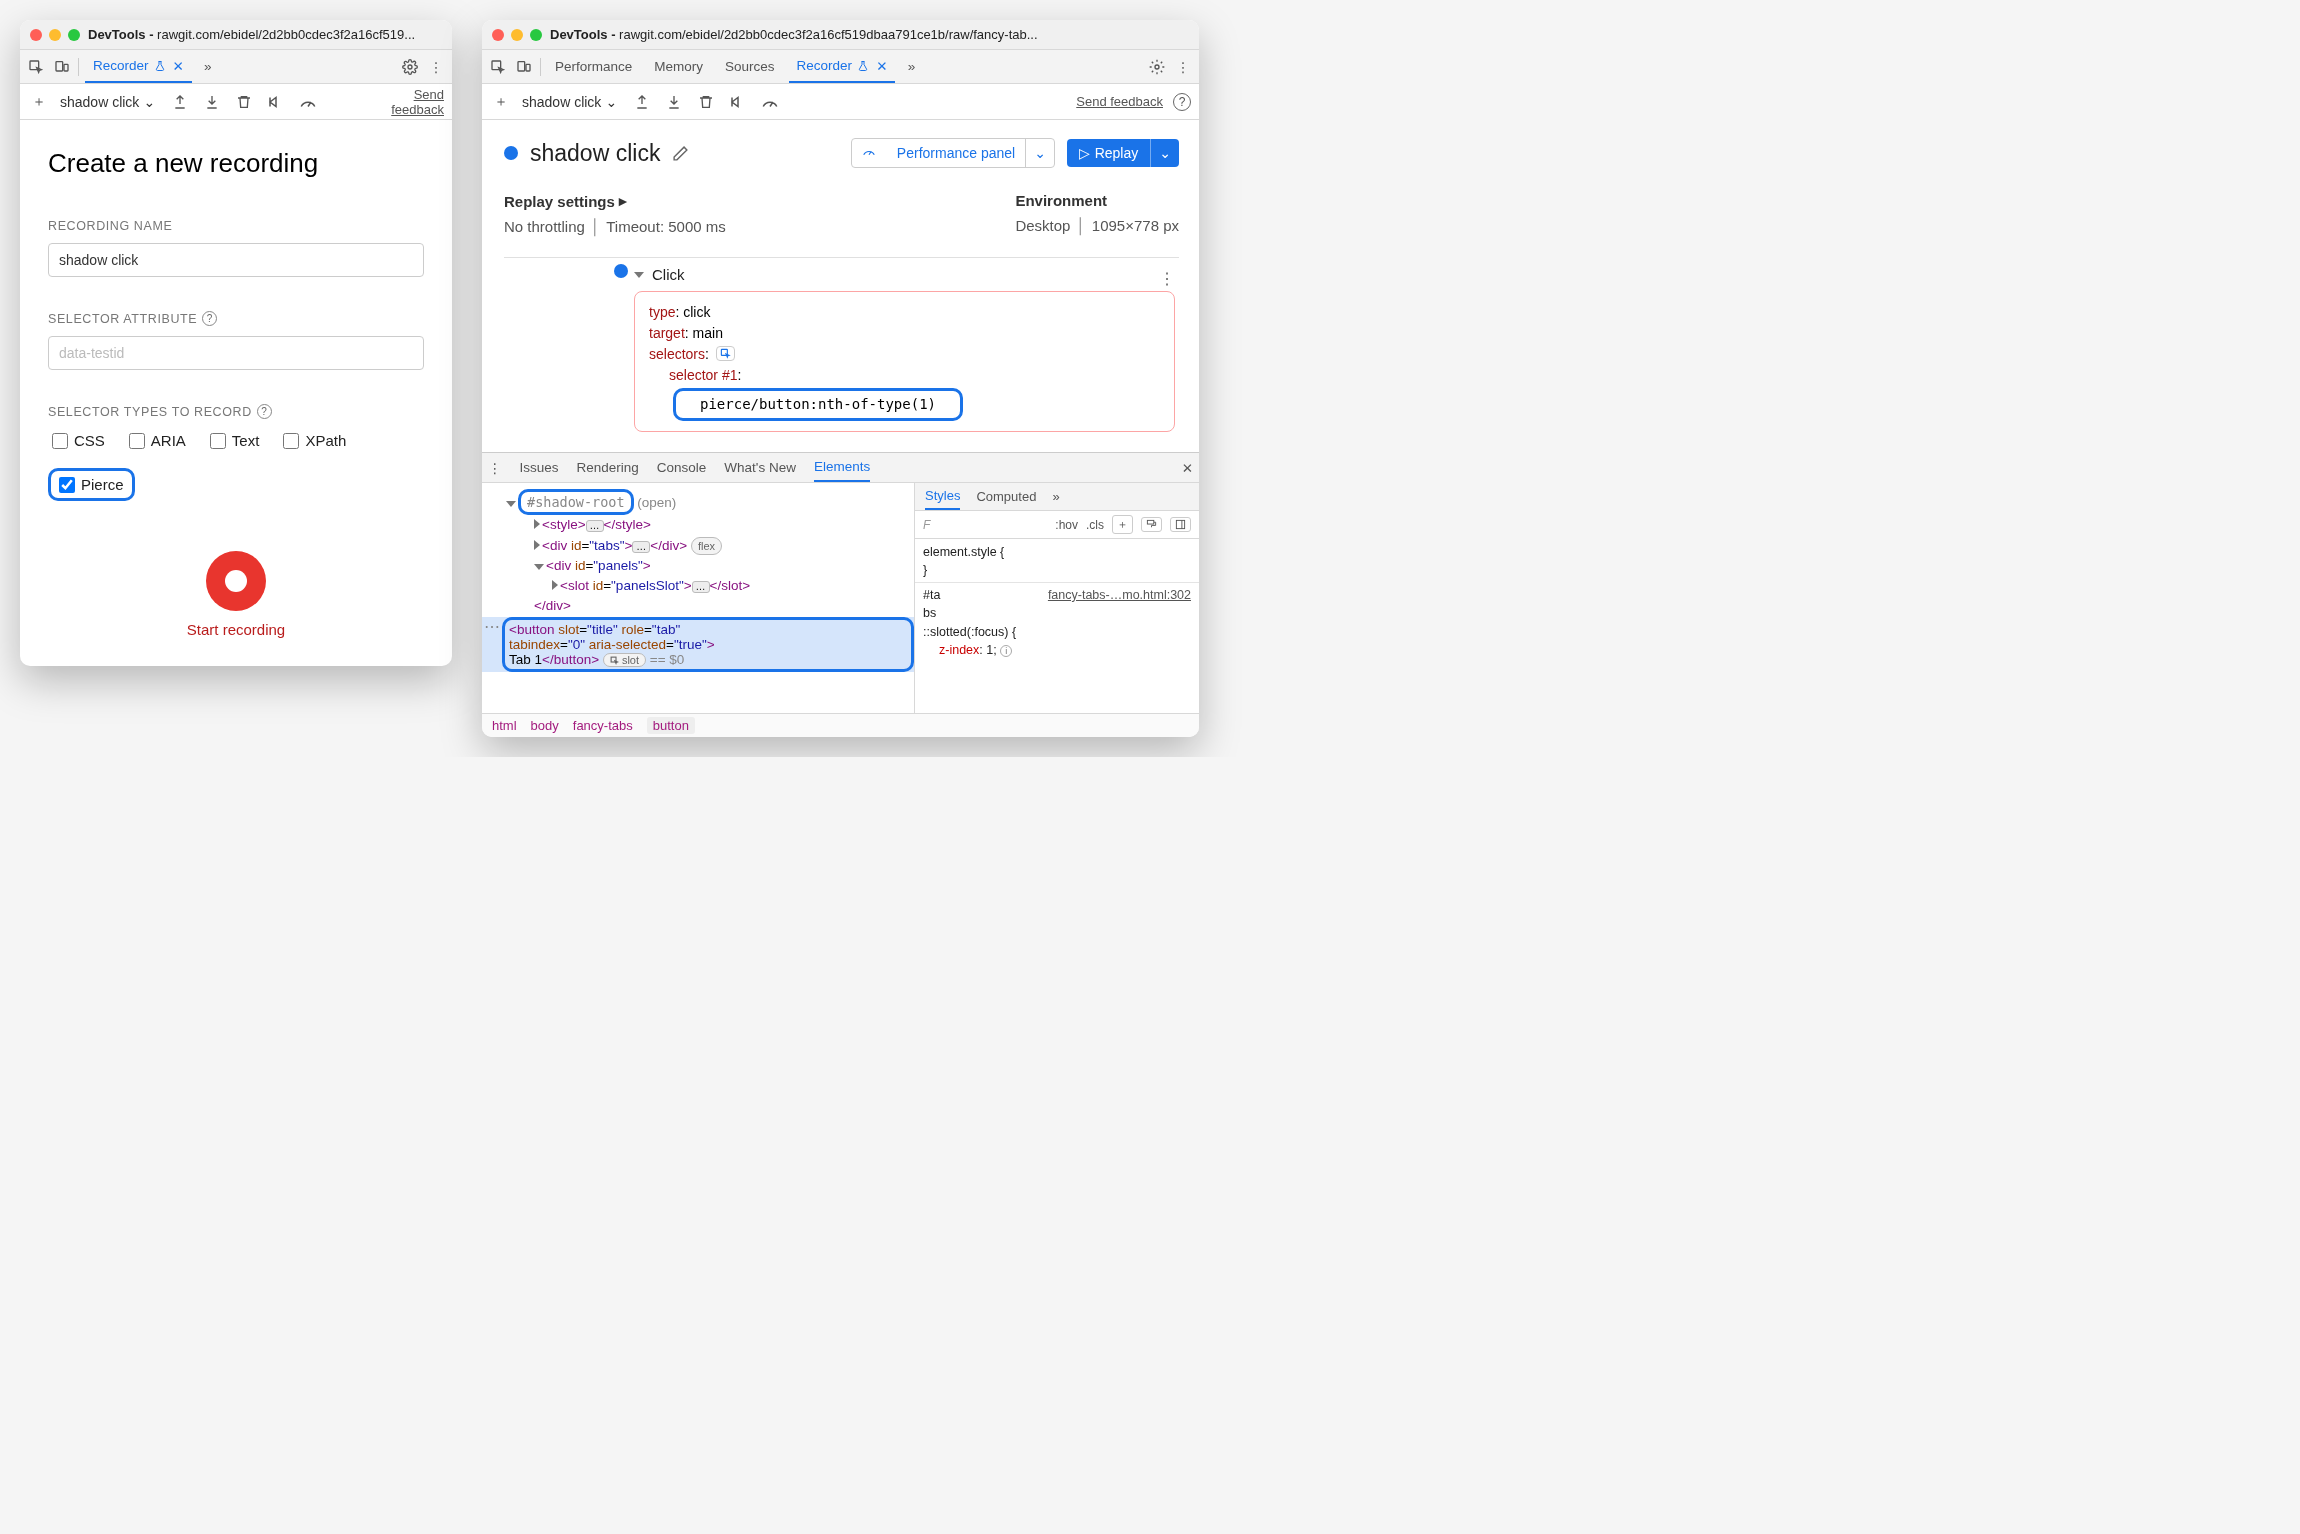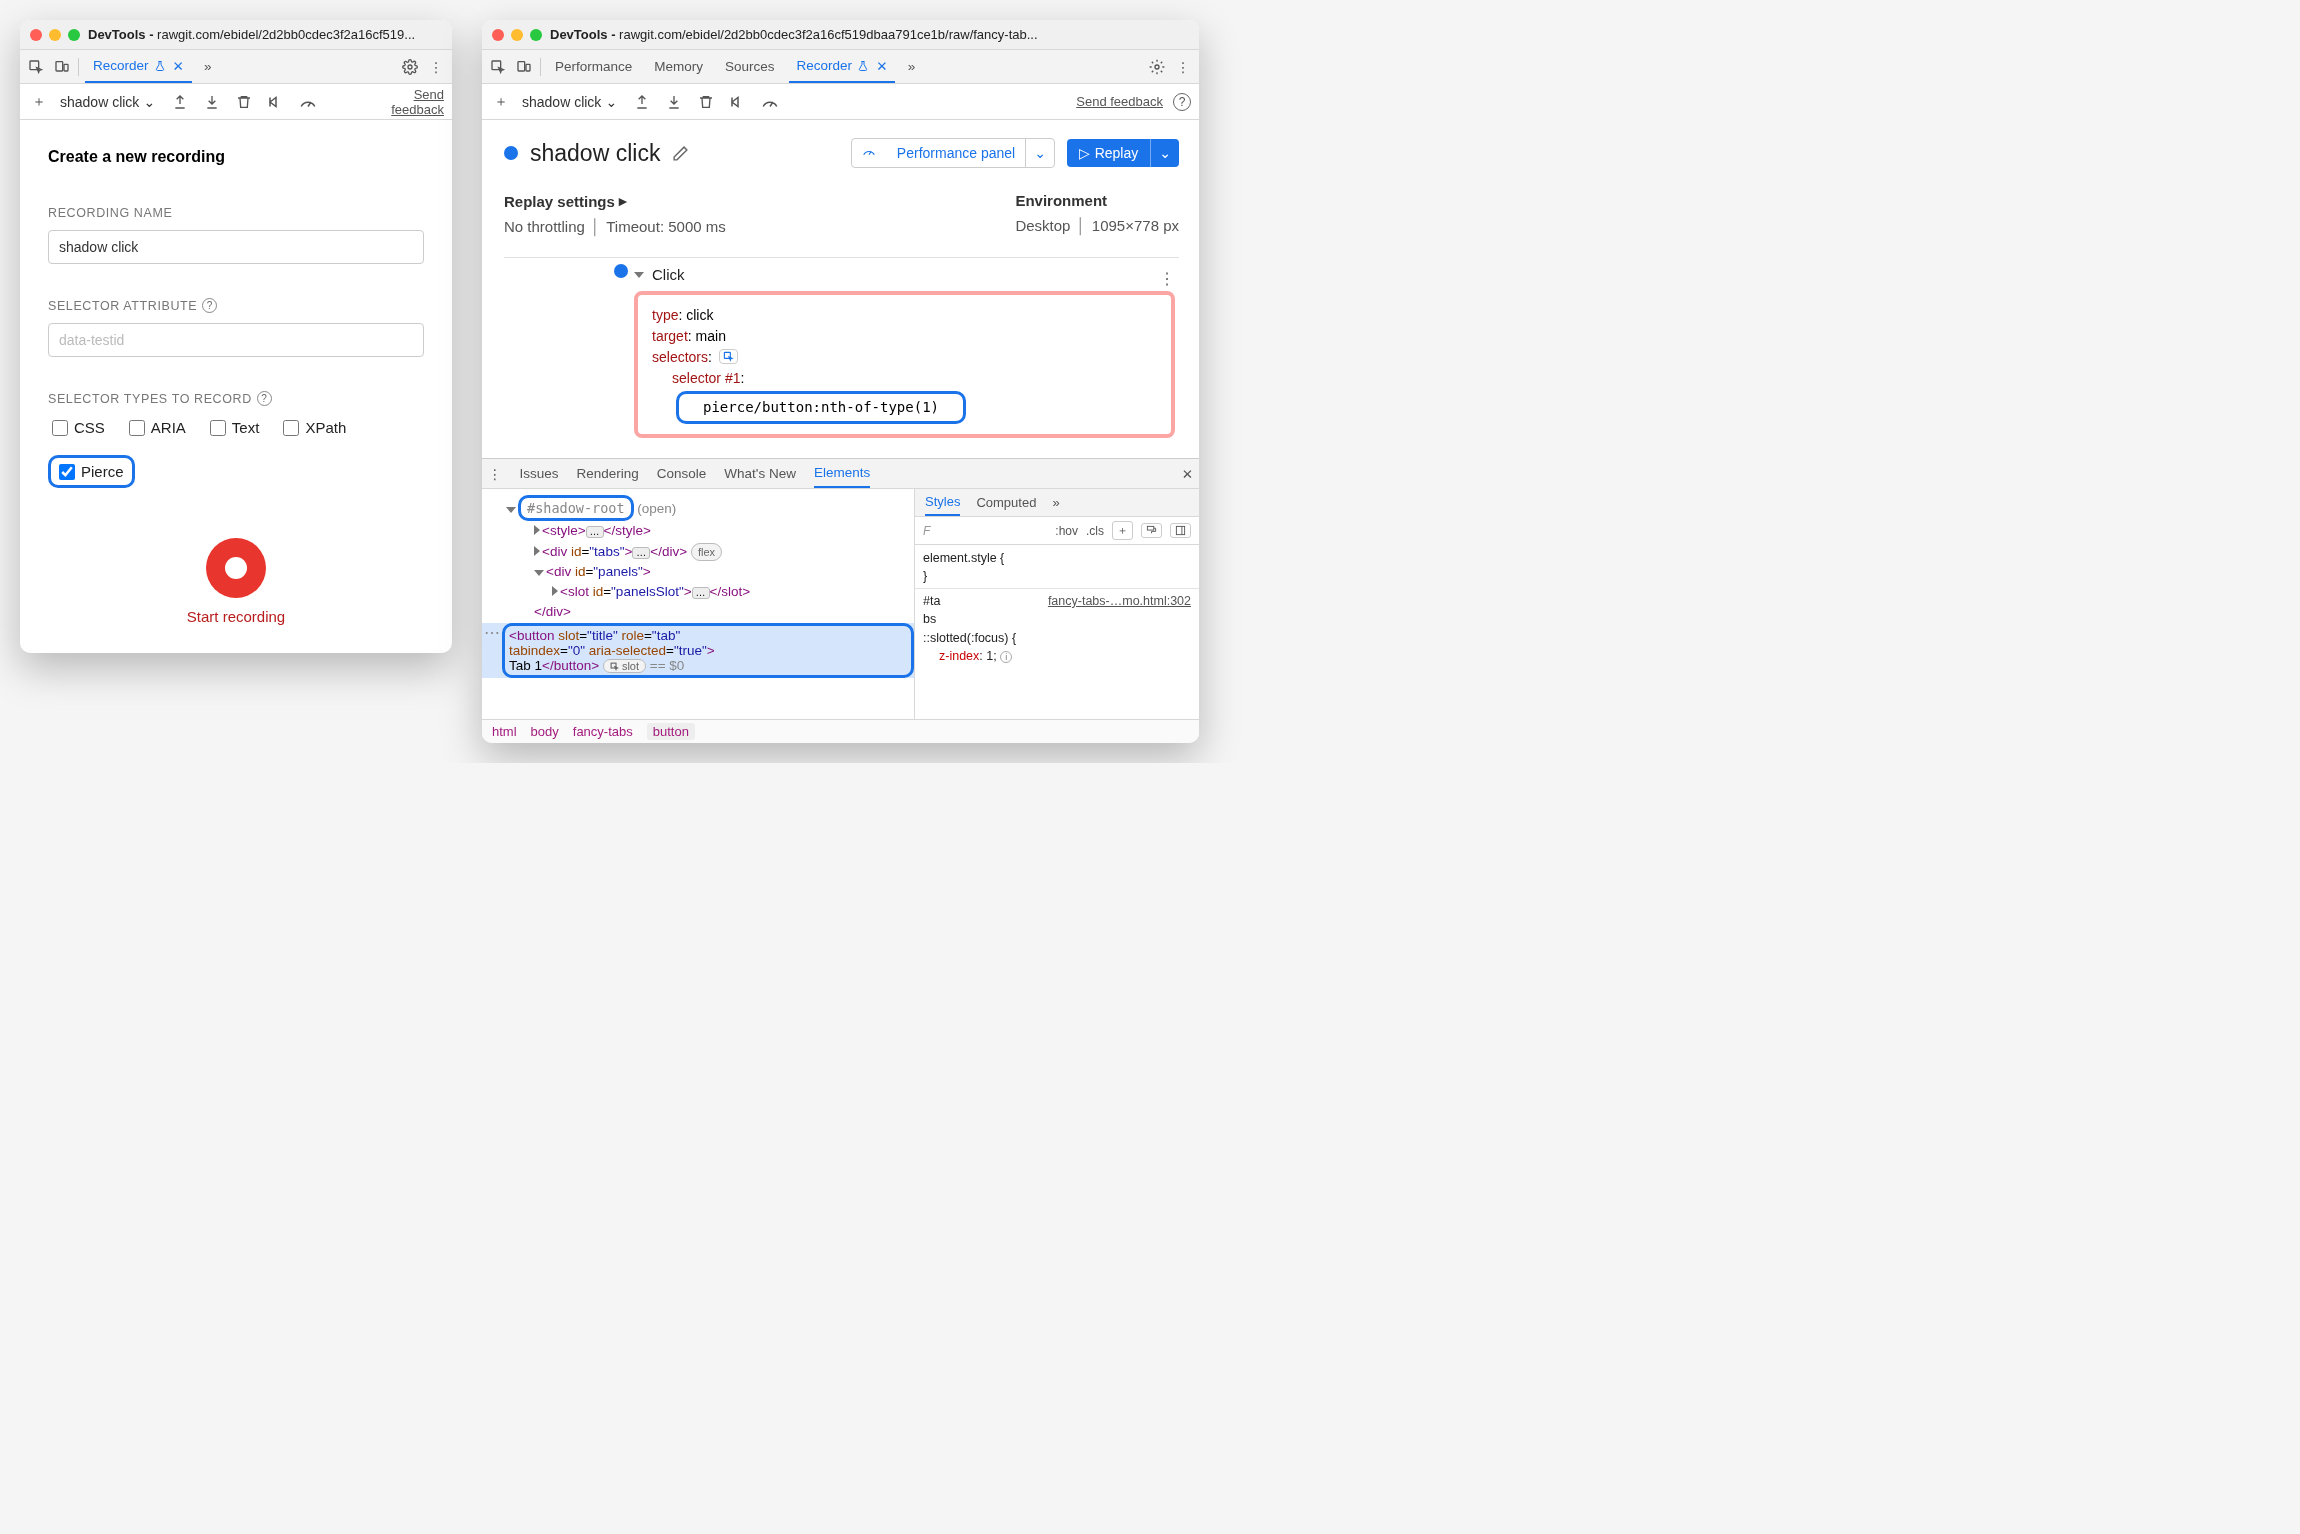--- a/index.html
+++ b/index.html
@@ -59,21 +59,21 @@
   border-bottom:1px solid #d8d8d8;
   font-size:14px;
   color:#333;
 }
 .toolbar2 .icon, .icon-btn { width:22px; height:22px; display:inline-flex; align-items:center; justify-content:center; color:#555; cursor:pointer;}
 .toolbar2 .name-sel { display:flex; align-items:center; gap:4px; margin-right:4px; }
 .toolbar2 .link { color:#555; text-decoration:underline; font-size:13px; cursor:pointer;}
 .toolbar2 .spacer{flex:1;}
 
 .pane { padding: 28px 28px; }
-.pane h1 { font-size: 16px; font-weight:700; margin-bottom: 40px; }
+.pane h1 { font-size: 26px; font-weight:400; margin-bottom: 40px; }
 .form-label { font-size: 12.5px; letter-spacing: 0.6px; color:#777; font-weight:500; margin-bottom:10px; display:flex; align-items:center; gap:5px;}
 .form-label .qmark { border:1px solid #888; border-radius:50%; width:15px; height:15px; display:inline-flex; align-items:center; justify-content:center; font-size:10px; color:#666;}
 .text-input {
   width:100%; border:1px solid #ccc; border-radius:4px; padding:8px 10px; font-size:14px; color:#333; margin-bottom:34px;
 }
 .text-input::placeholder{color:#bbb;}
 .selector-row { display:flex; gap:16px; align-items:center; flex-wrap:wrap;}
 .chk { display:flex; align-items:center; gap:6px; font-size:15px; color:#222; padding:3px 4px;}
 .chk input[type=checkbox] { width:16px; height:16px;}
 .chk.highlighted { border:3px solid #1a73e8; border-radius:10px; padding:5px 8px;}
@@ -96,21 +96,21 @@
 .solid-btn .car{border-left:1px solid rgba(255,255,255,0.4); padding:6px 8px;}
 
 .settings-row{display:flex; gap:50px; font-size:15px; color:#333;}
 .settings-row h3{font-size:15px; font-weight:600; margin-bottom:8px; display:flex;align-items:center;gap:4px;}
 .settings-row .sub{color:#555;}
 .vsep-mini{margin:0 6px; color:#888;}
 
 .step-area{margin-top:22px; border-top:1px solid #e0e0e0; padding-top:8px; padding-left:130px; padding-right:4px; position:relative; padding-bottom:20px;}
 .step-dot{position:absolute; left:110px; top:6px; width:14px;height:14px;background:#1a73e8;border-radius:50%;}
 .step-header{display:flex; align-items:center; gap:6px; font-size:15px; color:#222; margin-bottom:8px;}
-.step-card{border:4px solid #fca5a5; border-radius:8px; padding:10px 14px; font-family:ui-monospace,Menlo,monospace; font-size:14px; line-height:1.5;}
+.step-card{border:1px solid #fca5a5; border-radius:8px; padding:10px 14px; font-family:ui-monospace,Menlo,monospace; font-size:14px; line-height:1.5;}
 .kw{color:#a31515;}
 .mono{font-family:ui-monospace,Menlo,monospace;}
 .sel-pick{display:inline-flex;border:1px solid #ccc;border-radius:4px;padding:1px 3px;margin-left:3px;color:#1a73e8;font-size:11px;}
 .hl-box{border:3px solid #1a73e8; border-radius:10px; padding:3px 24px; display:inline-block; margin-left:24px; margin-top:2px;}
 .dots-vert{margin-left:auto; color:#666; cursor:pointer;}
 .step-row1{display:flex;align-items:center;}
 
 
 .drawer { border-top:1px solid #ccc; }
 .drawer-tabs{ height:30px; display:flex; align-items:center; font-size:13.5px; color:#555; border-bottom:1px solid #d8d8d8; padding:0 6px; gap:18px; background:#f3f3f3;}

